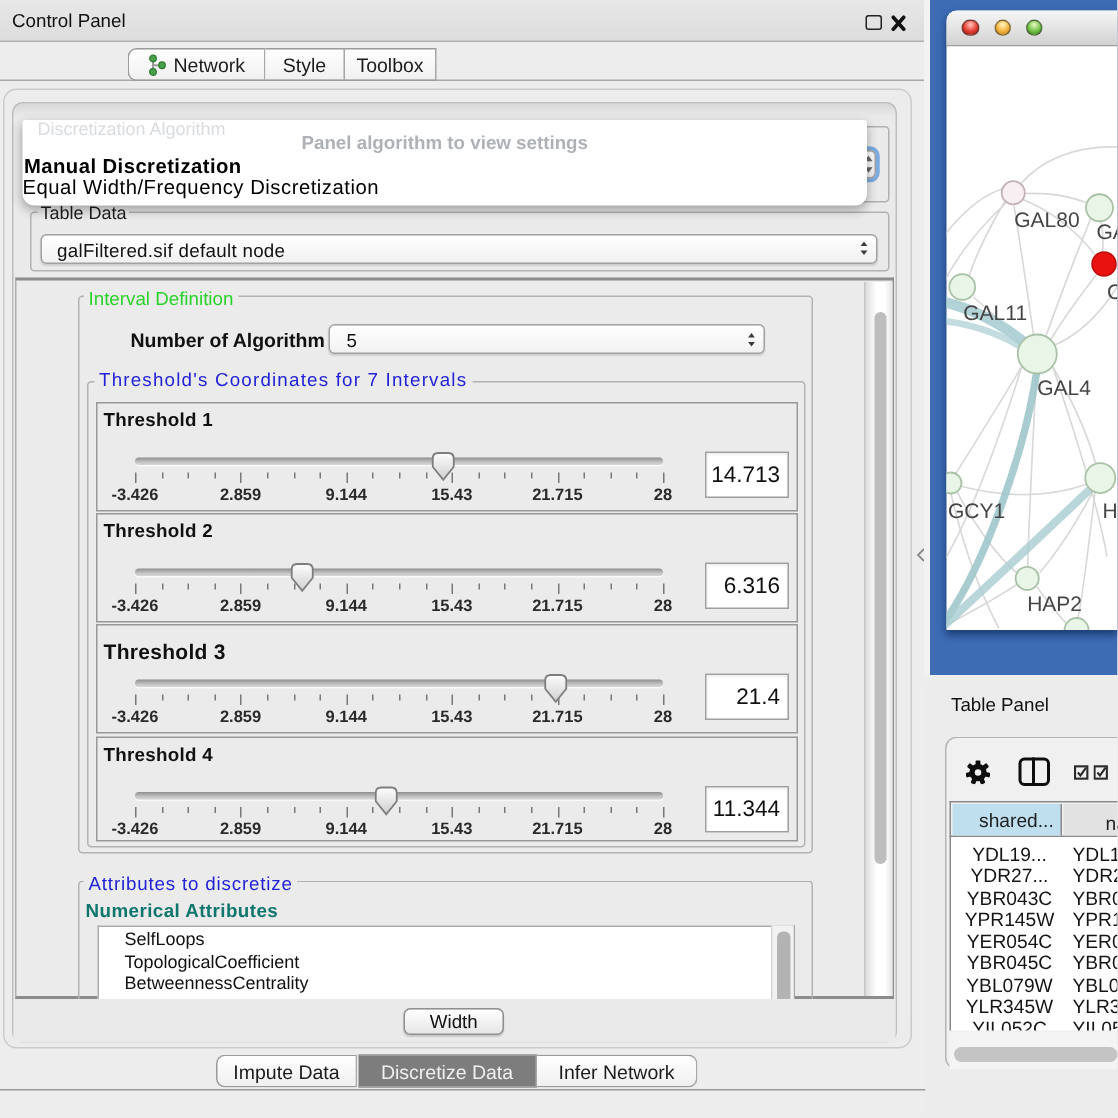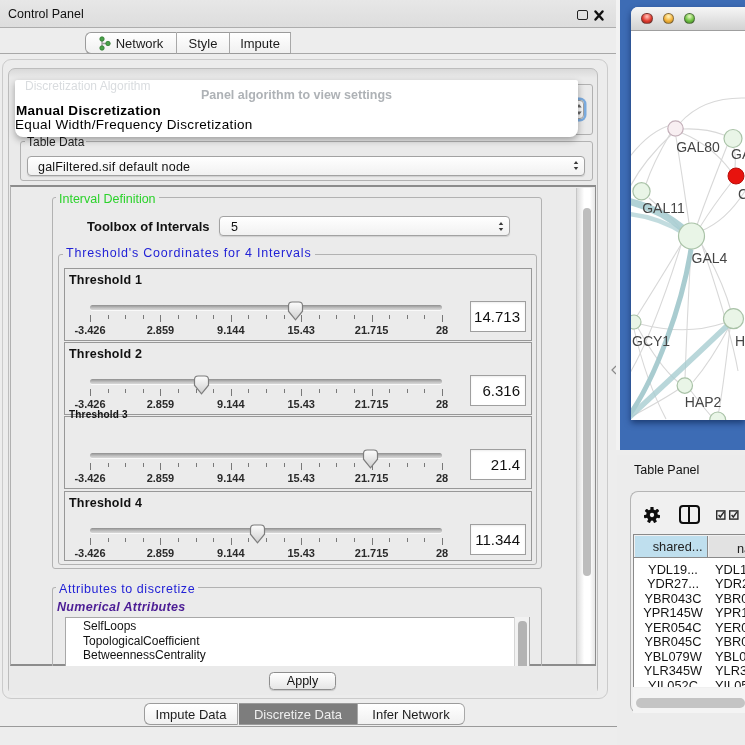--- a/index.html
+++ b/index.html
@@ -24,21 +24,21 @@
   </svg>
 <div class="abs" style="left:0;top:53px;width:617px;height:1px;background:#a8a8a8;"></div>
 <div class="abs" style="left:85px;top:32px;width:441px;height:22px;">
 <div class="tab" style="left:0px;width:92px;border-left:1px solid #9b9b9b;border-radius:6px 0 0 6px;"><svg width="12" height="15" viewBox="0 0 12 15" style="margin-right:5px;">
         <path d="M3 3.5 V11.5 M3 7.5 H8.5" stroke="#9a9a9a" stroke-width="1.3" fill="none"></path>
         <circle cx="3" cy="3" r="2.2" fill="#4aa04a" stroke="#2f7a2f" stroke-width="0.8"></circle>
         <circle cx="3" cy="12" r="2.2" fill="#4aa04a" stroke="#2f7a2f" stroke-width="0.8"></circle>
         <circle cx="9" cy="7.5" r="2.2" fill="#4aa04a" stroke="#2f7a2f" stroke-width="0.8"></circle>
       </svg>Network</div>
 <div class="tab" style="left:92px;width:53px;">Style</div>
-<div class="tab" style="left:145px;width:61px;">Impute</div>
+<div class="tab" style="left:145px;width:61px;">Toolbox</div>
 <div class="tab tabsel" style="left:206px;width:100px;margin-top:40px;">Cyni&nbsp;Toolbox</div>
 </div>
 <div class="abs" style="left:2px;top:59px;width:606px;height:640px;border:1px solid #cbcbcb;border-radius:9px;background:#ececec;"></div>
 <div class="abs" style="left:8px;top:68px;width:590px;height:627px;border:1px solid #bdbdbd;border-radius:7px;background:linear-gradient(#d9d9d9,#eaeaea 9px,#eaeaea);"></div>
 <div class="gbox" style="left:20px;top:84px;width:573px;height:51px;border-color:#b0b0b0;"></div>
 <div class="combo" style="left:29px;top:100px;width:555px;height:18.5px;box-shadow:0 0 0 2.5px rgba(96,156,220,0.8);"></div>
 <svg class="abs" style="left:574.5px;top:103px;" width="8" height="13" viewBox="0 0 10 16">
     <path d="M5 1 L8.4 5.6 H1.6 Z" fill="#666"></path>
     <path d="M5 15 L1.6 10.4 H8.4 Z" fill="#666"></path>
   </svg>
@@ -48,29 +48,29 @@
 <div class="lbl" style="left:38px;top:159.5px;font-size:12.5px;letter-spacing:0.2px;color:#111;">galFiltered.sif default node</div>
 <svg class="abs" style="left:573px;top:159px;" width="6" height="13" viewBox="0 0 10 16">
     <path d="M5 0.5 L8.8 5.6 H1.2 Z" fill="#3a3a3a"></path>
     <path d="M5 15.5 L1.2 10.4 H8.8 Z" fill="#3a3a3a"></path>
   </svg>
 <div class="abs" style="left:10px;top:185px;width:586px;height:481px;background:#ebebeb;border-top:2px solid #8c8c8c;border-bottom:2px solid #8c8c8c;border-left:1px solid #b0b0b0;border-right:1px solid #8c8c8c;"></div>
 <div class="abs" style="left:576px;top:188px;width:19px;height:476px;background:linear-gradient(90deg,#dcdcdc,#ffffff 40%,#ffffff 70%,#e6e6e6);border-left:1px solid #c6c6c6;"></div>
 <div class="abs" style="left:583px;top:208px;width:8px;height:368px;background:#bdbdbd;border-radius:4px;"></div>
 <div class="gbox" style="left:52px;top:197px;width:490px;height:372px;"></div>
 <div class="gtitle" style="left:56px;top:191.5px;font-size:12.5px;color:#2bd22b;">Interval Definition</div>
-<div class="lbl" style="left:87px;top:219px;font-size:13px;font-weight:bold;color:#111;">Toolbox of Intervals</div>
+<div class="lbl" style="left:87px;top:219px;font-size:13px;font-weight:bold;color:#111;">Number of Algorithm</div>
 <div class="combo" style="left:219px;top:216px;width:291px;height:20px;"></div>
 <div class="lbl" style="left:231px;top:219.5px;font-size:12.5px;color:#111;">5</div>
 <svg class="abs" style="left:497.5px;top:220px;" width="6" height="13" viewBox="0 0 10 16">
     <path d="M5 0.5 L8.8 5.6 H1.2 Z" fill="#3a3a3a"></path>
     <path d="M5 15.5 L1.2 10.4 H8.8 Z" fill="#3a3a3a"></path>
   </svg>
 <div class="gbox" style="left:58px;top:254px;width:479px;height:311px;"></div>
-<div class="gtitle" style="left:63px;top:245.5px;font-size:12.5px;letter-spacing:0.8px;color:#2222d6;">Threshold's Coordinates for 4 Intervals</div>
+<div class="gtitle" style="left:63px;top:245.5px;font-size:12.5px;letter-spacing:0.8px;color:#2222d6;">Threshold's Coordinates for 7 Intervals</div>
 <div class="abs" style="left:64px;top:268px;width:468px;height:73px;border:1px solid #989898;background:#ebebeb;"></div>
 <div class="lbl" style="left:69px;top:273px;font-size:12.5px;letter-spacing:0.2px;font-weight:bold;color:#111;">Threshold 1</div>
 <div class="abs" style="left:90px;top:305px;width:352px;height:5px;border-radius:2.5px;background:linear-gradient(#8e8e8e,#c2c2c2 60%,#d8d8d8);box-shadow:0 1px 0 rgba(255,255,255,0.7);"></div>
 <div class="tick" style="left:90.0px;top:315px;height:7px;"></div>
 <div class="tick" style="left:107.6px;top:315px;height:4px;"></div>
 <div class="tick" style="left:125.2px;top:315px;height:4px;"></div>
 <div class="tick" style="left:142.8px;top:315px;height:4px;"></div>
 <div class="tick" style="left:160.4px;top:315px;height:7px;"></div>
 <div class="tick" style="left:178.0px;top:315px;height:4px;"></div>
 <div class="tick" style="left:195.6px;top:315px;height:4px;"></div>
@@ -138,21 +138,21 @@
     <defs>
       <linearGradient id="tg342" x1="0" y1="0" x2="0" y2="1">
         <stop offset="0" stop-color="#fdfdfd"></stop>
         <stop offset="1" stop-color="#cfcfcf"></stop>
       </linearGradient>
     </defs>
     <path d="M5.2 1 H11.8 Q15.5 1 15.5 4.7 V10.2 L8.5 18.8 L1.5 10.2 V4.7 Q1.5 1 5.2 1 Z" fill="url(#tg342)" stroke="#7d7d7d" stroke-width="1.2"></path>
   </svg>
 <div class="vbox" style="left:470px;top:375px;">6.316</div>
 <div class="abs" style="left:64px;top:416px;width:468px;height:73px;border:1px solid #989898;background:#ebebeb;"></div>
-<div class="lbl" style="left:69px;top:409px;font-size:10px;letter-spacing:0.2px;font-weight:bold;color:#111;">Threshold 3</div>
+<div class="lbl" style="left:69px;top:426px;font-size:14px;letter-spacing:0.2px;font-weight:bold;color:#111;">Threshold 3</div>
 <div class="abs" style="left:90px;top:453px;width:352px;height:5px;border-radius:2.5px;background:linear-gradient(#8e8e8e,#c2c2c2 60%,#d8d8d8);box-shadow:0 1px 0 rgba(255,255,255,0.7);"></div>
 <div class="tick" style="left:90.0px;top:463px;height:7px;"></div>
 <div class="tick" style="left:107.6px;top:463px;height:4px;"></div>
 <div class="tick" style="left:125.2px;top:463px;height:4px;"></div>
 <div class="tick" style="left:142.8px;top:463px;height:4px;"></div>
 <div class="tick" style="left:160.4px;top:463px;height:7px;"></div>
 <div class="tick" style="left:178.0px;top:463px;height:4px;"></div>
 <div class="tick" style="left:195.6px;top:463px;height:4px;"></div>
 <div class="tick" style="left:213.2px;top:463px;height:4px;"></div>
 <div class="tick" style="left:230.8px;top:463px;height:7px;"></div>
@@ -219,29 +219,29 @@
       <linearGradient id="tg491" x1="0" y1="0" x2="0" y2="1">
         <stop offset="0" stop-color="#fdfdfd"></stop>
         <stop offset="1" stop-color="#cfcfcf"></stop>
       </linearGradient>
     </defs>
     <path d="M5.2 1 H11.8 Q15.5 1 15.5 4.7 V10.2 L8.5 18.8 L1.5 10.2 V4.7 Q1.5 1 5.2 1 Z" fill="url(#tg491)" stroke="#7d7d7d" stroke-width="1.2"></path>
   </svg>
 <div class="vbox" style="left:470px;top:524px;">11.344</div>
 <div class="gbox" style="left:52px;top:587px;width:490px;height:79px;border-bottom:none;border-radius:3px 3px 0 0;"></div>
 <div class="gtitle" style="left:56px;top:581.5px;font-size:12.5px;letter-spacing:0.55px;color:#2222d6;">Attributes to discretize</div>
-<div class="lbl" style="left:57px;top:599.5px;font-size:12.5px;letter-spacing:0.3px;font-weight:bold;color:#4c1d95;font-style:italic;">Numerical Attributes</div>
+<div class="lbl" style="left:57px;top:599.5px;font-size:12.5px;letter-spacing:0.3px;font-weight:bold;color:#0f766e;">Numerical Attributes</div>
 <div class="abs" style="left:65px;top:617px;width:465px;height:49px;border:1px solid #a8a8a8;border-bottom:none;background:#ffffff;"></div>
 <div class="lbl" style="left:83px;top:619px;font-size:12px;color:#111;">SelfLoops</div>
 <div class="lbl" style="left:83px;top:633.7px;font-size:12px;color:#111;">TopologicalCoefficient</div>
 <div class="lbl" style="left:83px;top:648.4px;font-size:12px;color:#111;">BetweennessCentrality</div>
 <div class="abs" style="left:514px;top:617px;width:15px;height:49px;background:#f2f2f2;border-left:1px solid #d5d5d5;"></div>
 <div class="abs" style="left:518px;top:621px;width:8.5px;height:45px;background:#b3b3b3;border-radius:4px 4px 0 0;"></div>
 <div class="abs" style="left:9px;top:666px;width:588px;height:29px;background:#eaeaea;"></div>
-<div class="abs" style="left:269px;top:672px;width:67px;height:18px;background:linear-gradient(#ffffff,#e6e6e6);border:1px solid #8e8e8e;border-radius:4.5px;box-shadow:0 1px 1px rgba(0,0,0,0.15);display:flex;align-items:center;justify-content:center;font-size:12.5px;color:#111;">Apply</div>
+<div class="abs" style="left:269px;top:672px;width:67px;height:18px;background:linear-gradient(#ffffff,#e6e6e6);border:1px solid #8e8e8e;border-radius:4.5px;box-shadow:0 1px 1px rgba(0,0,0,0.15);display:flex;align-items:center;justify-content:center;font-size:12.5px;color:#111;">Width</div>
 <div class="abs" style="left:0;top:726px;width:617px;height:1px;background:#9a9a9a;"></div>
 <div class="abs" style="left:144px;top:703px;width:321px;height:22px;">
 <div class="tab" style="left:0px;width:94px;border-left:1px solid #9b9b9b;border-radius:6px 0 0 6px;">Impute Data</div>
 <div class="tab tabsel" style="left:95px;width:119px;">Discretize Data</div>
 <div class="tab" style="left:214px;width:107px;border-radius:0 6px 6px 0;">Infer Network</div>
 </div>
 <div class="abs" style="left:15px;top:80px;width:563px;height:57px;background:#ffffff;border-radius:2px 2px 8px 8px;box-shadow:0 3px 7px rgba(0,0,0,0.32);"></div>
 <div class="lbl" style="left:25px;top:79px;font-size:12px;color:#d9dcdf;z-index:5;text-align:center;">Discretization Algorithm</div>
 <div class="lbl" style="left:15px;top:87.5px;width:563px;text-align:center;font-size:12.5px;font-weight:bold;color:#aeb2b6;">Panel algorithm to view settings</div>
 <div class="lbl" style="left:16px;top:102.5px;font-size:13.5px;letter-spacing:0.3px;font-weight:bold;color:#000;">Manual Discretization</div>

